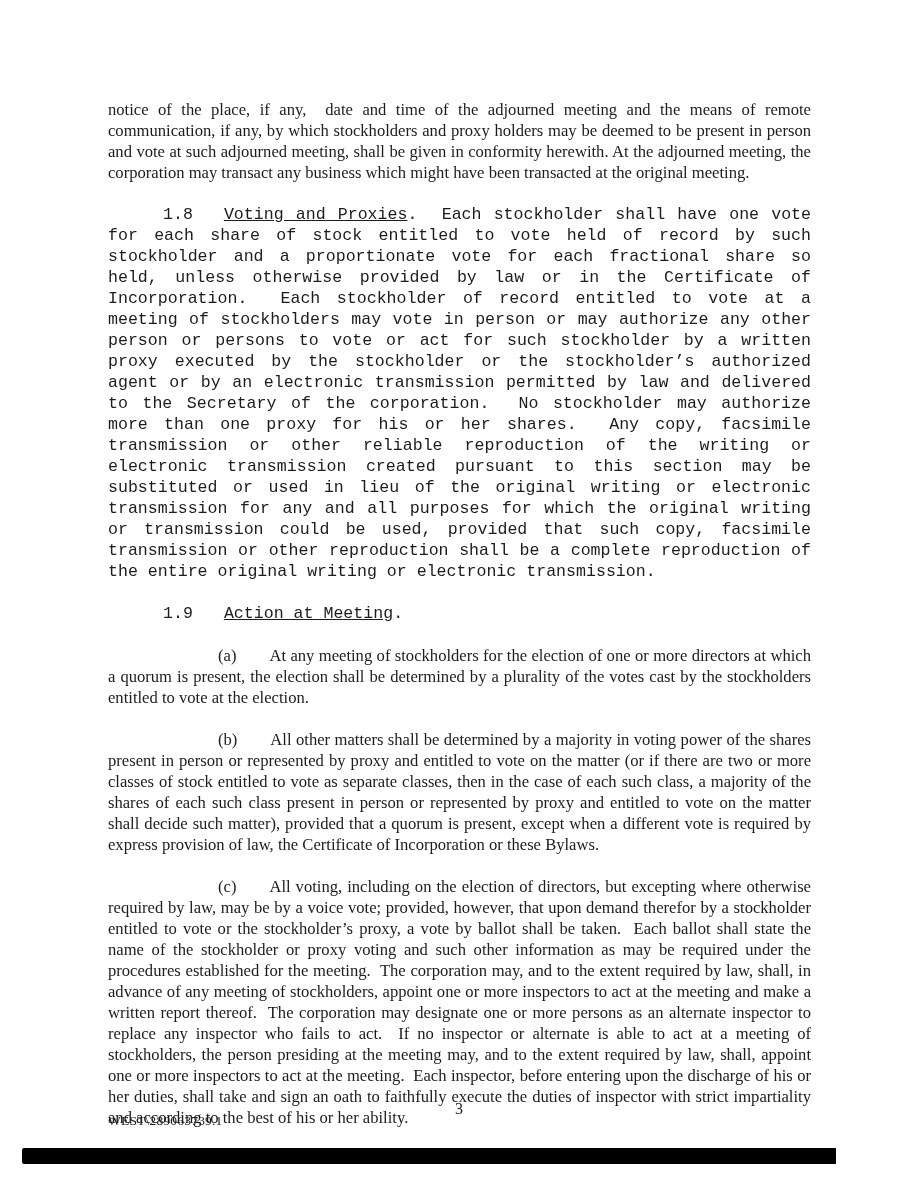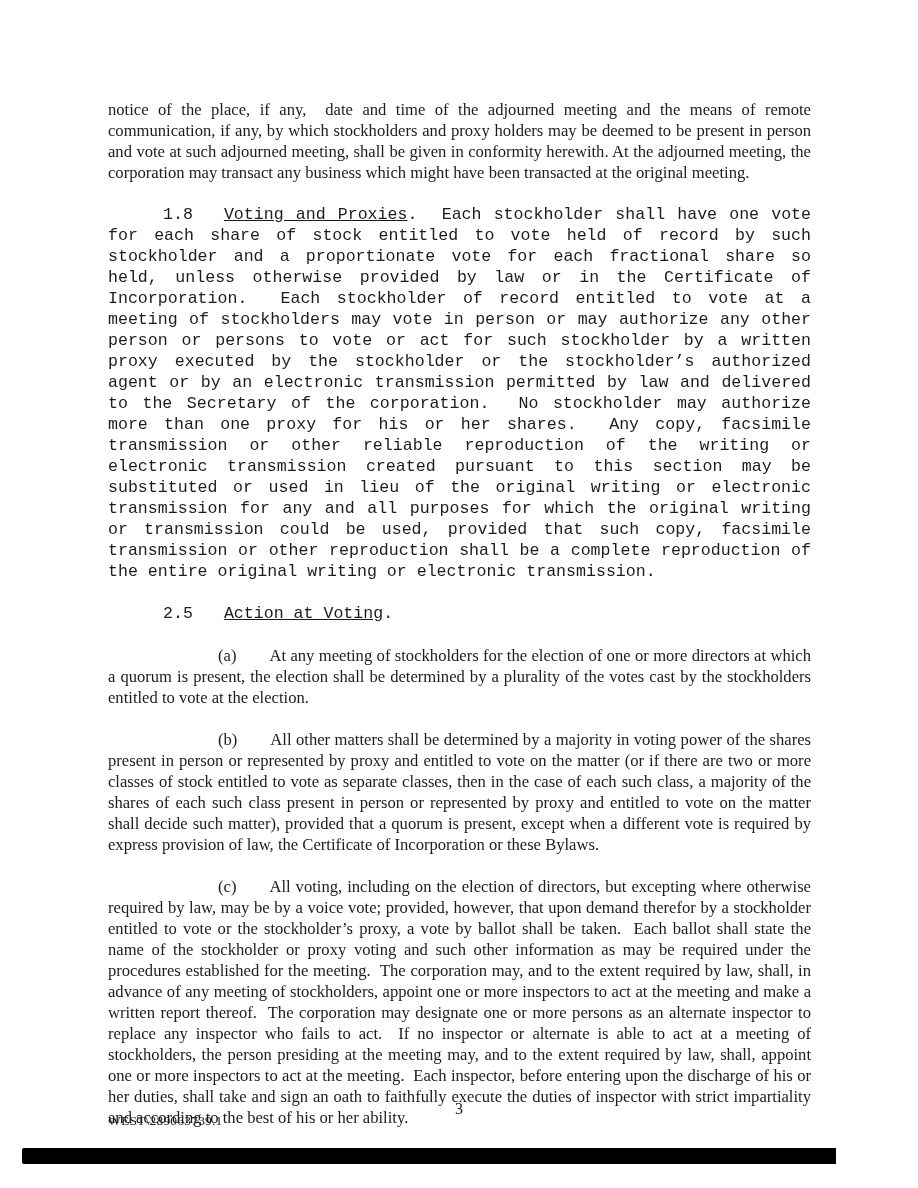--- a/index.html
+++ b/index.html
@@ -63,21 +63,21 @@
 <body>
 
 <div class="page">
 
   <div class="content">
 
     <p class="para"><span class="t">notice of the place, if any,  date and time of the adjourned meeting and the means of remote communication, if any, by which stockholders and proxy holders may be deemed to be present in person and vote at such adjourned meeting, shall be given in conformity herewith. At the adjourned meeting, the corporation may transact any business which might have been transacted at the original meeting.</span></p>
 
     <p class="para indent-1"><span class="t">1.8</span><span class="tab"></span><span class="t u">Voting and Proxies</span><span class="t">.  Each stockholder shall have one vote for each share of stock entitled to vote held of record by such stockholder and a proportionate vote for each fractional share so held, unless otherwise provided by law or in the Certificate of Incorporation.  Each stockholder of record entitled to vote at a meeting of stockholders may vote in person or may authorize any other person or persons to vote or act for such stockholder by a written proxy executed by the stockholder or the stockholder’s authorized agent or by an electronic transmission permitted by law and delivered to the Secretary of the corporation.  No stockholder may authorize more than one proxy for his or her shares.  Any copy, facsimile transmission or other reliable reproduction of the writing or electronic transmission created pursuant to this section may be substituted or used in lieu of the original writing or electronic transmission for any and all purposes for which the original writing or transmission could be used, provided that such copy, facsimile transmission or other reproduction shall be a complete reproduction of the entire original writing or electronic transmission.</span></p>
 
-    <p class="para indent-1"><span class="t">2.5</span><span class="tab"></span><span class="t u">Action at Voting</span><span class="t">.</span></p>
+    <p class="para indent-1"><span class="t">1.9</span><span class="tab"></span><span class="t u">Action at Meeting</span><span class="t">.</span></p>
 
     <p class="para indent-2"><span class="t">(a)</span><span class="tab2"></span><span class="t">At any meeting of stockholders for the election of one or more directors at which a quorum is present, the election shall be determined by a plurality of the votes cast by the stockholders entitled to vote at the election.</span></p>
 
     <p class="para indent-2"><span class="t">(b)</span><span class="tab2"></span><span class="t">All other matters shall be determined by a majority in voting power of the shares present in person or represented by proxy and entitled to vote on the matter (or if there are two or more classes of stock entitled to vote as separate classes, then in the case of each such class, a majority of the shares of each such class present in person or represented by proxy and entitled to vote on the matter shall decide such matter), provided that a quorum is present, except when a different vote is required by express provision of law, the Certificate of Incorporation or these Bylaws.</span></p>
 
     <p class="para indent-2"><span class="t">(c)</span><span class="tab2"></span><span class="t">All voting, including on the election of directors, but excepting where otherwise required by law, may be by a voice vote; provided, however, that upon demand therefor by a stockholder entitled to vote or the stockholder’s proxy, a vote by ballot shall be taken.  Each ballot shall state the name of the stockholder or proxy voting and such other information as may be required under the procedures established for the meeting.  The corporation may, and to the extent required by law, shall, in advance of any meeting of stockholders, appoint one or more inspectors to act at the meeting and make a written report thereof.  The corporation may designate one or more persons as an alternate inspector to replace any inspector who fails to act.  If no inspector or alternate is able to act at a meeting of stockholders, the person presiding at the meeting may, and to the extent required by law, shall, appoint one or more inspectors to act at the meeting.  Each inspector, before entering upon the discharge of his or her duties, shall take and sign an oath to faithfully execute the duties of inspector with strict impartiality and according to the best of his or her ability.</span></p>
 
   </div>
 
   <div class="footer-page">3</div>

